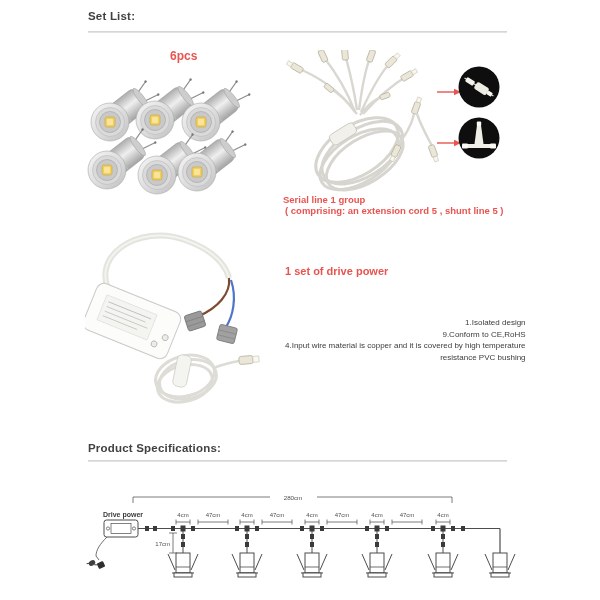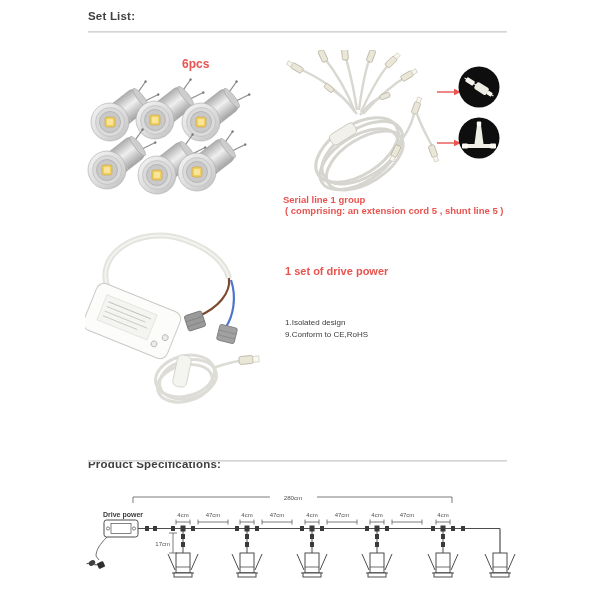--- a/index.html
+++ b/index.html
@@ -8,37 +8,37 @@
     font-family:"Liberation Sans",sans-serif;color:#3c3c3c;
   }
   .abs{position:absolute;}
   .section-title{font-size:11.5px;font-weight:700;color:#414141;letter-spacing:.2px;}
   .rule{height:2px;background:linear-gradient(#cfcfcf,#e9e9e9);}
   .red{color:#e85450;}
   .qty-label{font-size:12px;font-weight:700;}
   .serial-title{font-size:9.5px;font-weight:700;line-height:11px;white-space:nowrap;text-align:center;}
   .serial-detail{font-size:9.5px;font-weight:700;line-height:11px;white-space:nowrap;padding-left:2px;}
   .drive-title{font-size:11px;font-weight:700;}
-  .features{font-size:8px;color:#3c3c3c;}
+  .features{font-size:8px;color:#3c3c3c;text-align:right;}
   .features .f-line{line-height:11.6px;white-space:nowrap;}
   .features .f-cont{padding-left:4px;}
   svg text{font-family:"Liberation Sans",sans-serif;}
   .dim-label{font-size:6px;fill:#4f4f4f;}
   .dim-total{font-size:6.2px;fill:#4f4f4f;}
   .dp-label{font-size:7px;font-weight:700;fill:#3a3a3a;}
 </style>
 </head>
 <body>
 
 <div class="canvas">
 
   <div class="abs section-title" style="left:88px;top:10px;">Set List:</div>
   <div class="abs rule" style="left:88px;top:31px;width:419px;"></div>
 
-  <div class="abs red qty-label" style="left:182px;top:49px;margin-top:8px;">6pcs</div>
+  <div class="abs red qty-label" style="left:170px;top:49px;">6pcs</div>
 
   <svg class="abs" style="left:85px;top:72px;" width="185" height="140" viewBox="0 0 185 140">
     <defs>
       <linearGradient id="gradFace" x1="0" y1="0" x2="1" y2="1">
         <stop offset="0" stop-color="#f6f6f6"></stop>
           <stop offset="0.55" stop-color="#dcdcdc"></stop>
           <stop offset="1" stop-color="#bfbfbf"></stop>
       </linearGradient>
       <linearGradient id="gradBody" x1="0" y1="0" x2="0" y2="1">
         <stop offset="0" stop-color="#adadad"></stop>
@@ -220,23 +220,25 @@
       <rect x="-7" y="-4" width="14" height="8" rx="2" fill="#eae6d8" stroke="#b5b1a0" stroke-width="0.8"></rect>
       <rect x="7" y="-3" width="6" height="6" fill="#f8f7f2" stroke="#c6c2b2" stroke-width="0.6"></rect>
     </g>
   </svg>
 
   <div class="abs red drive-title" style="left:285px;top:265px;">1 set of drive power</div>
 
   <div class="abs features" style="left:285px;top:317px;">
     <div class="f-line">1.Isolated design</div>
     <div class="f-line">9.Conform to CE,RoHS</div>
+    <div class="f-line">4.Input wire material is copper and  it is covered by high temperature</div>
+    <div class="f-line f-cont">resistance PVC bushing</div>
   </div>
 
-  <div class="abs section-title" style="left:88px;top:458px;">Product Specifications:</div>
+  <div class="abs section-title" style="left:88px;top:442px;">Product Specifications:</div>
   <div class="abs rule" style="left:88px;top:460px;width:419px;"></div>
 
   <svg class="abs" style="left:85px;top:486px;" width="470" height="112" viewBox="0 0 470 112">
     <defs>
       <g id="sym-fixture" stroke="#4d4d4d" stroke-width="1" fill="#ffffff">
         <line x1="-15" y1="1" x2="-8" y2="17"></line>
         <line x1="15" y1="1" x2="8" y2="17"></line>
         <rect x="-7" y="0" width="14" height="20"></rect>
         <line x1="-7" y1="14" x2="7" y2="14" stroke-width="0.8"></line>
         <line x1="-11" y1="20" x2="11" y2="20"></line>

